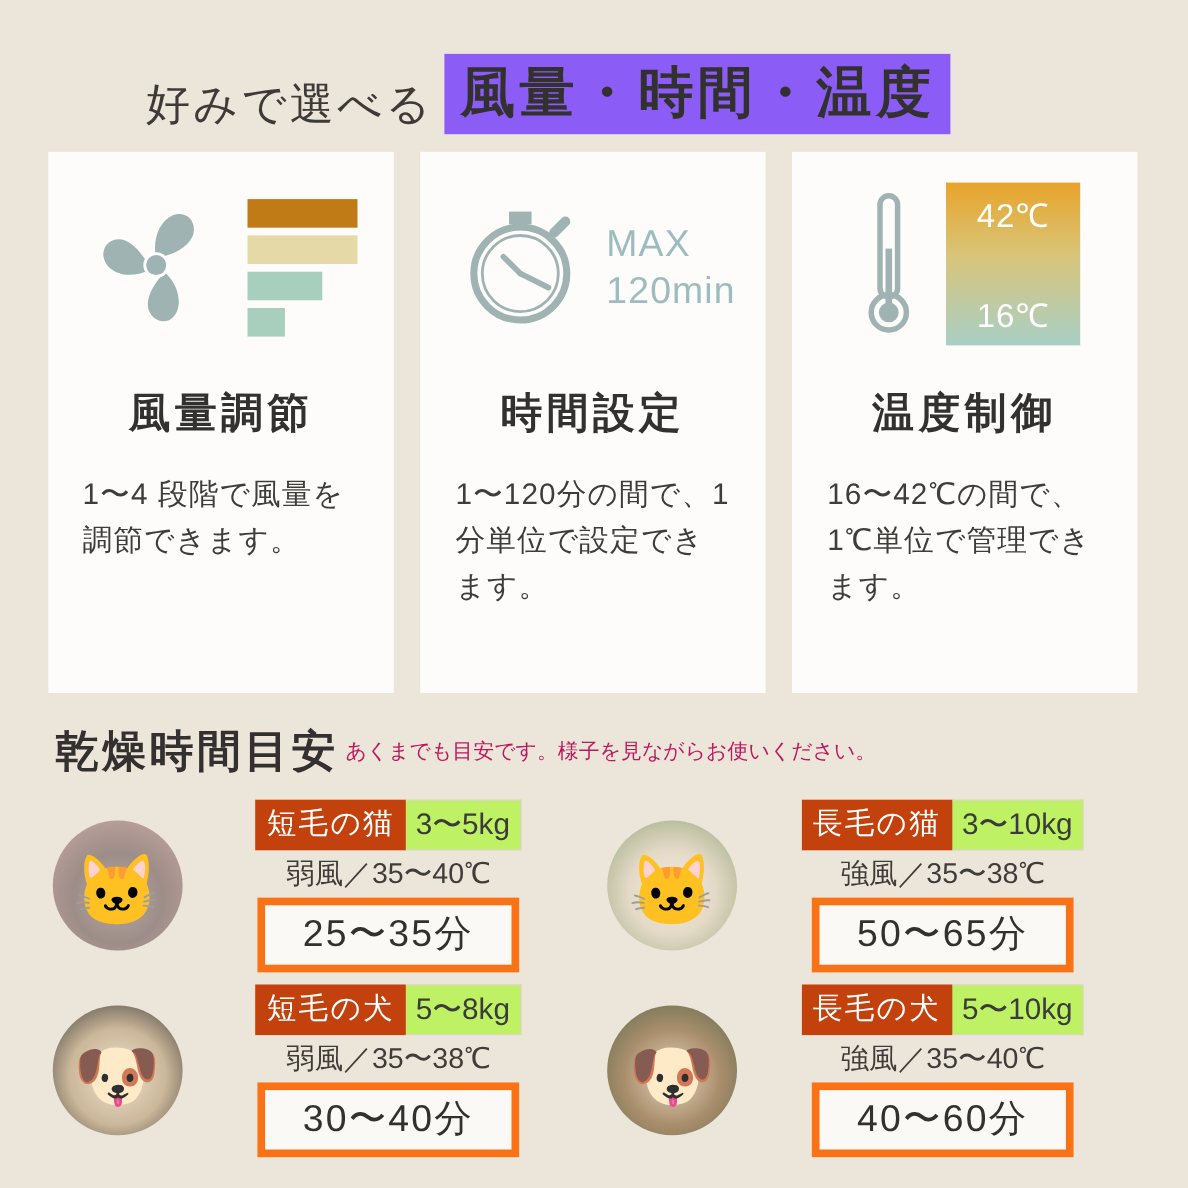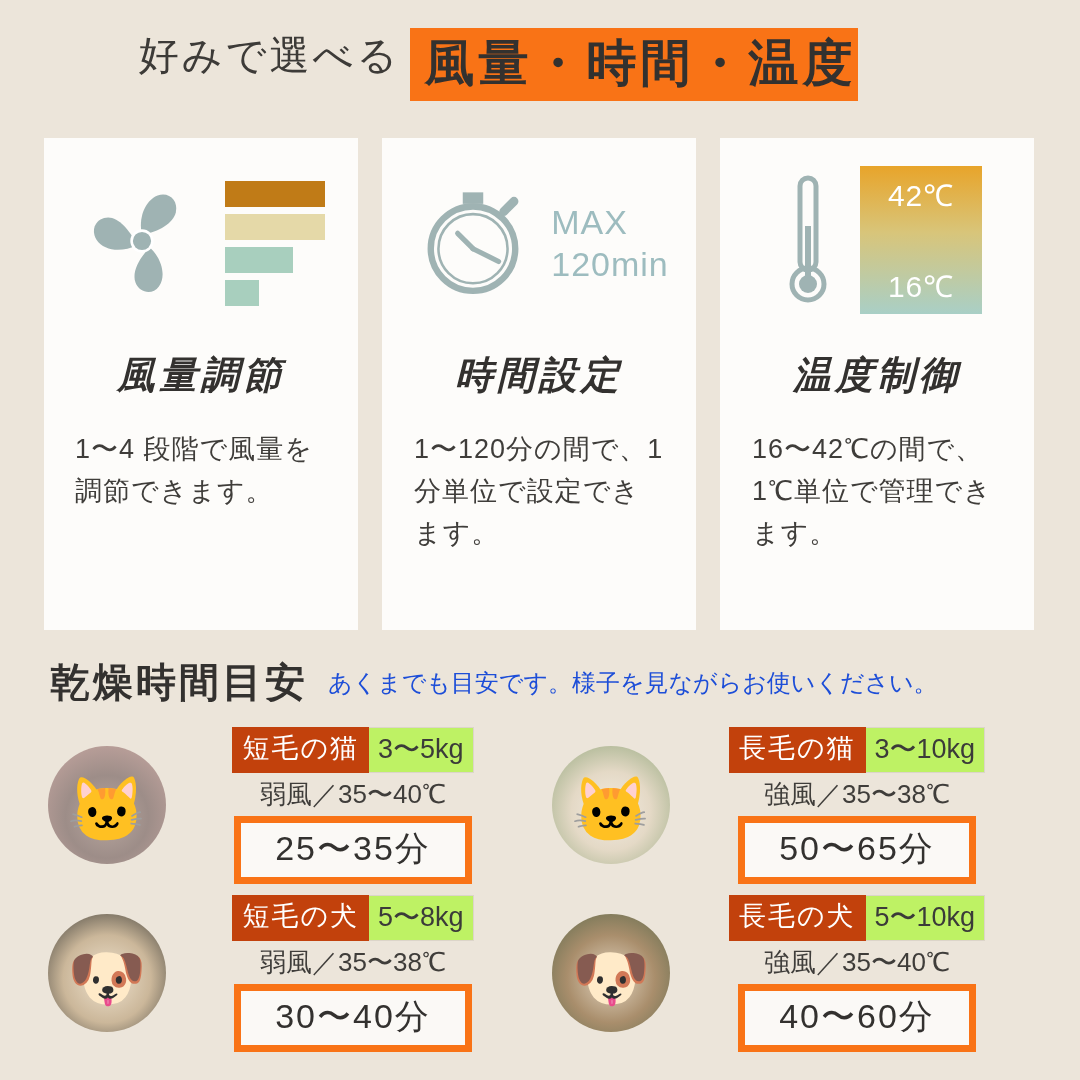--- a/index.html
+++ b/index.html
@@ -12,41 +12,41 @@
     background: #ece5da;
     font-family: "Liberation Sans", sans-serif;
     color: #3b3b39;
     overflow: hidden;
     position: relative;
   }
 
   
   .header {
     position: absolute;
-    top: 28px;
+    top: 42px;
     left: 0;
     width: 997px;
     height: 80px;
     display: flex;
-    align-items: flex-start;
+    align-items: flex-end;
     justify-content: center;
   }
   .header-lead {
     font-size: 40px;
     letter-spacing: 3px;
     color: #3d3b38;
     font-weight: 500;
   }
   .header-hl {
     font-size: 50px;
     letter-spacing: 4px;
     color: #33312f;
     font-weight: 700;
-    background: #f97316;
-    padding: 8px 2px 10px 14px;
+    background: #8b5cf6;
+    padding: 8px 14px 10px 14px;
     margin-left: 10px;
     line-height: 1.1;
   }
 
   
   .cards {
     position: absolute;
     top: 138px;
     left: 44px;
     width: 992px;
@@ -67,21 +67,20 @@
     display: flex;
     align-items: center;
     justify-content: center;
   }
   .card-title {
     font-size: 38px;
     letter-spacing: 4px;
     font-weight: 600;
     color: #33312f;
     margin-top: 2px;
-    font-style: italic;
   }
   .card-desc {
     margin-top: 28px;
     font-size: 27px;
     line-height: 1.55;
     letter-spacing: 1px;
     color: #3f3d3a;
     width: 252px;
     text-align: left;
   }
@@ -128,24 +127,24 @@
     display: flex;
     align-items: center;
   }
   .dry-title {
     font-size: 40px;
     font-weight: 700;
     letter-spacing: 3px;
     color: #33312f;
   }
   .dry-note {
-    font-size: 24px;
+    font-size: 19px;
     letter-spacing: 0px;
-    color: #1d4ed8;
-    margin-left: 20px;
+    color: #be185d;
+    margin-left: 6px;
   }
 
   .pet-grid {
     position: absolute;
     top: 730px;
     left: 48px;
     width: 990px;
     display: flex;
     flex-wrap: wrap;
     gap: 18px 26px;

